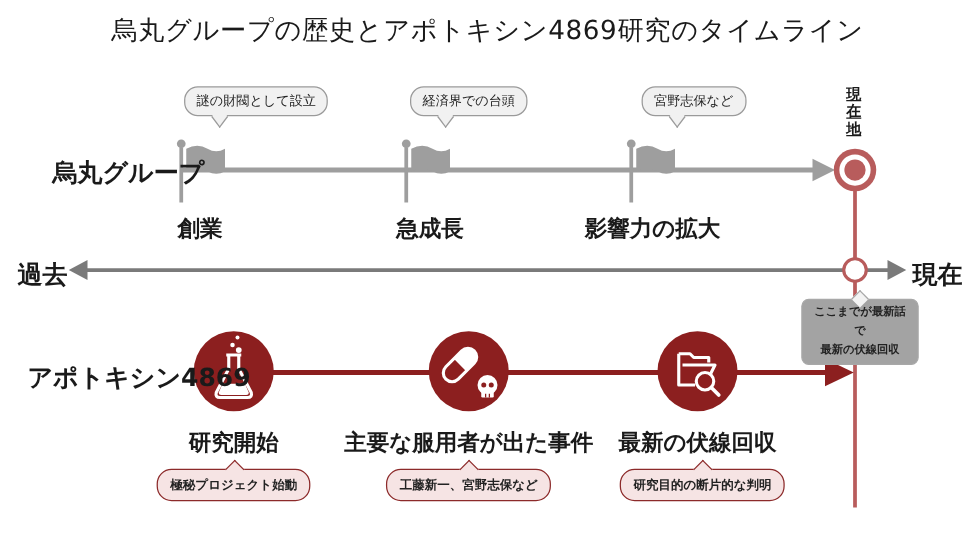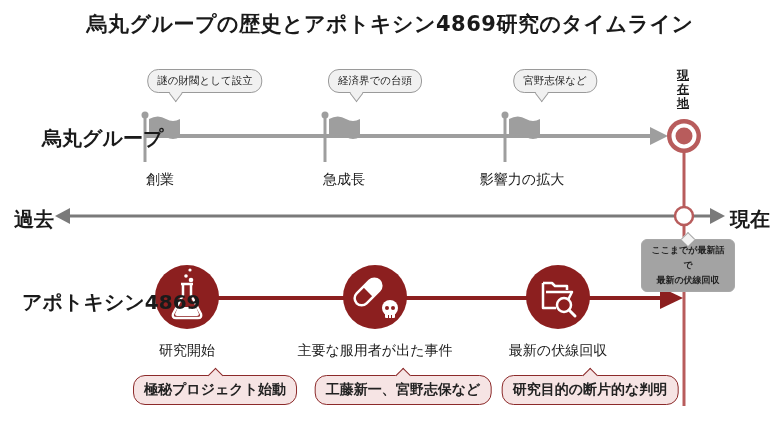--- a/index.html
+++ b/index.html
@@ -1,27 +1,27 @@
 <!DOCTYPE html>
 <html><head>
 <meta charset="utf-8">
 <style>
   html, body { margin:0; padding:0; }
   body { width:780px; height:435px; background:#ffffff; position:relative; overflow:hidden;
          font-family:"DejaVu Sans", "Liberation Sans", sans-serif; color:#1a1a1a; }
   .abs { position:absolute; }
-  .title { left:0; width:780px; top:10px; text-align:center; font-size:21px; font-weight:bold; letter-spacing:0.5px; }
+  .title { left:0; width:780px; top:10px; text-align:center; font-size:21px; font-weight:normal; letter-spacing:0.5px; }
   .row-label { font-size:20px; font-weight:bold; white-space:nowrap; }
-  .ev-label { font-size:14px; font-weight:normal; white-space:nowrap; text-align:center; transform:translateX(-50%); }
+  .ev-label { font-size:18px; font-weight:bold; white-space:nowrap; text-align:center; transform:translateX(-50%); }
   .gbubble { background:#f1f1f1; border:1.5px solid #9a9a9a; border-radius:11px; font-size:10.5px; font-weight:normal;
              padding:4px 9px; white-space:nowrap; transform:translateX(-50%); color:#222; }
   .gbubble::after { content:""; position:absolute; left:22px; bottom:-7px; width:10px; height:10px; background:#f1f1f1;
              border-right:1.5px solid #9a9a9a; border-bottom:1.5px solid #9a9a9a; transform:rotate(45deg) skew(8deg,8deg); }
-  .rbubble { background:#f6e4e4; border:1.5px solid #8c2a2a; border-radius:12px; font-size:14px; font-weight:bold;
-             padding:5px 10px; white-space:nowrap; transform:translateX(-50%); color:#222;margin-left:28px; }
+  .rbubble { background:#f6e4e4; border:1.5px solid #8c2a2a; border-radius:12px; font-size:10px; font-weight:bold;
+             padding:5px 10px; white-space:nowrap; transform:translateX(-50%); color:#222; }
   .rbubble::before { content:""; position:absolute; left:50%; top:-6px; width:10px; height:10px; margin-left:-5px; background:#f6e4e4;
              border-left:1.5px solid #8c2a2a; border-top:1.5px solid #8c2a2a; transform:rotate(45deg); }
   .tip { background:#a3a3a3; border:1.5px solid #a8a8a8; border-radius:6px; font-size:9px; font-weight:bold; text-align:center;
          line-height:15px; padding:3px 6px; color:#222; }
   .tip::before { content:""; position:absolute; left:50%; top:-6px; width:9px; height:9px; margin-left:-5px; background:#f3f3f3;
          border-left:1.5px solid #a8a8a8; border-top:1.5px solid #a8a8a8; transform:rotate(45deg); }
   .vert { font-size:12px; font-weight:bold; line-height:14px; width:14px; text-align:left;text-decoration:underline; }
 </style>
 </head>
 <body>

